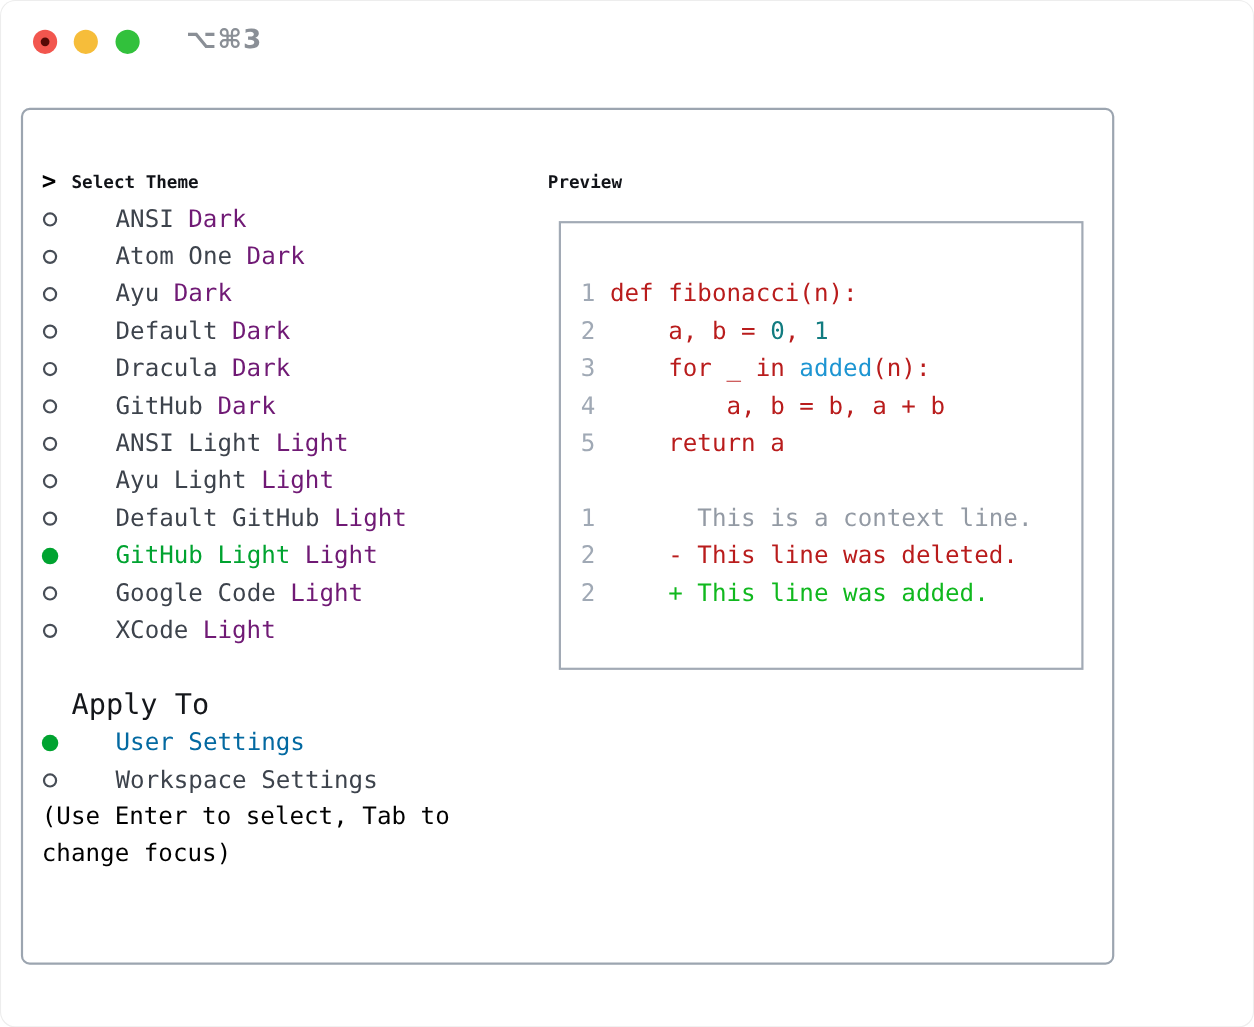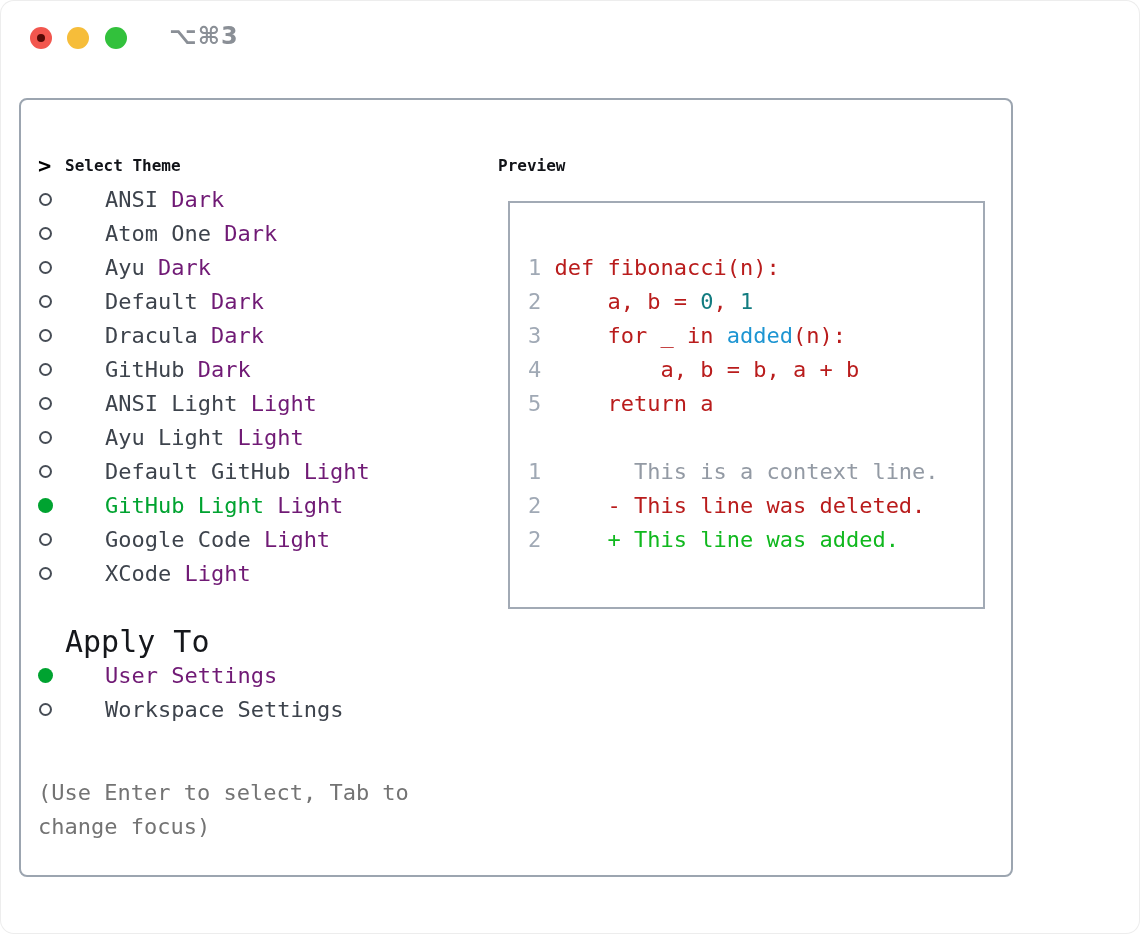--- a/index.html
+++ b/index.html
@@ -40,24 +40,24 @@
   .dot{width:15px;height:15px;border-radius:50%;margin-left:0px;}
   .prefix{font-weight:bold;font-size:22px;}
   .heading{font-weight:bold;font-size:16px;color:#111318;}
   .item-name{color:#3d434c;margin-left:40px;}
   .item-variant{color:#701a75;margin-left:13.2px;}
   .item-name.sel{}
   
   #theme-block{position:absolute;left:17px;top:48px;}
   #apply-block{position:absolute;left:17px;top:524px;}
   #hint-block{
-    position:absolute;left:17px;top:676px;width:420px;
-    font-size:22px;line-height:34px;color:#737373;
+    position:absolute;left:17px;top:626px;width:420px;
+    font-size:22px;line-height:34px;color:#000000;
   }
-  .apply-heading{color:#15171b;font-size:30px;}
+  .apply-heading{color:#15171b;font-size:26px;}
   
   #preview-heading{position:absolute;left:477px;top:48px;height:34px;display:flex;align-items:center;}
   #preview-box{
     position:absolute;left:487px;top:101px;
     width:477px;height:408px;box-sizing:border-box;
     border:2px solid #a2aab5;
     background:#ffffff;
     padding:47px 0 0 18px;
     overflow:hidden;
   }
@@ -104,21 +104,21 @@
         <div class="row"><span class="bullet-cell"><div class="dot" style="background: rgb(0, 163, 48);"></div></span><span class="item-name sel" style="color: rgb(0, 163, 48); text-align: center;">GitHub Light</span><span class="item-variant">Light</span></div>
         <div class="row"><span class="bullet-cell"><div class="ring"></div></span><span class="item-name">Google Code</span><span class="item-variant">Light</span></div>
         <div class="row"><span class="bullet-cell"><div class="ring"></div></span><span class="item-name">XCode</span><span class="item-variant">Light</span></div>
       </div>
 
     <div id="apply-block">
       <div class="row">
         <span class="bullet-cell"></span><span class="apply-heading">Apply To</span>
       </div>
 
-    <div class="row"><span class="bullet-cell"><div class="dot" style="background: rgb(0, 163, 48);"></div></span><span class="item-name" style="color: #701a75;">User Settings</span></div>
+    <div class="row"><span class="bullet-cell"><div class="dot" style="background: rgb(0, 163, 48);"></div></span><span class="item-name" style="color: #0369a1;">User Settings</span></div>
         <div class="row"><span class="bullet-cell"><div class="ring"></div></span><span class="item-name">Workspace Settings</span></div>
       </div>
 
     <div id="hint-block">(Use Enter to select, Tab to change focus)</div>
 
     <div id="preview-heading" class="heading">Preview</div>
     <div id="preview-box">
 
     <div class="code-line"><span class="tok-lineno">1 </span><span class="tok-plain">def </span><span class="tok-func">fibonacci</span><span class="tok-plain">(n):</span></div>
         <div class="code-line"><span class="tok-lineno">2 </span><span class="tok-plain">    a, b = </span><span class="tok-number">0</span><span class="tok-plain">, </span><span class="tok-number">1</span></div>

